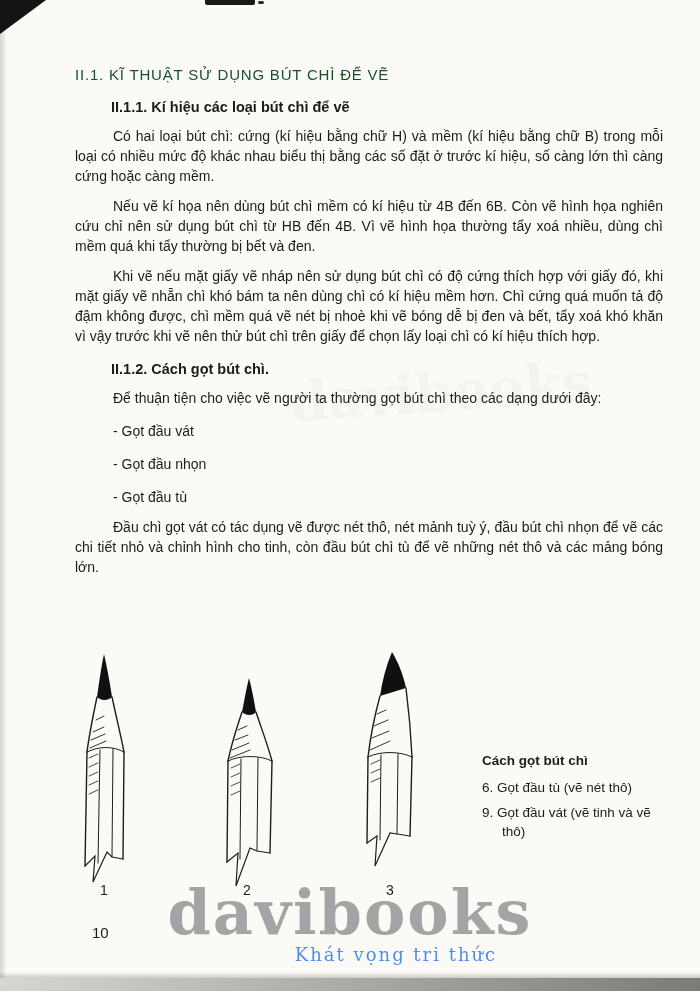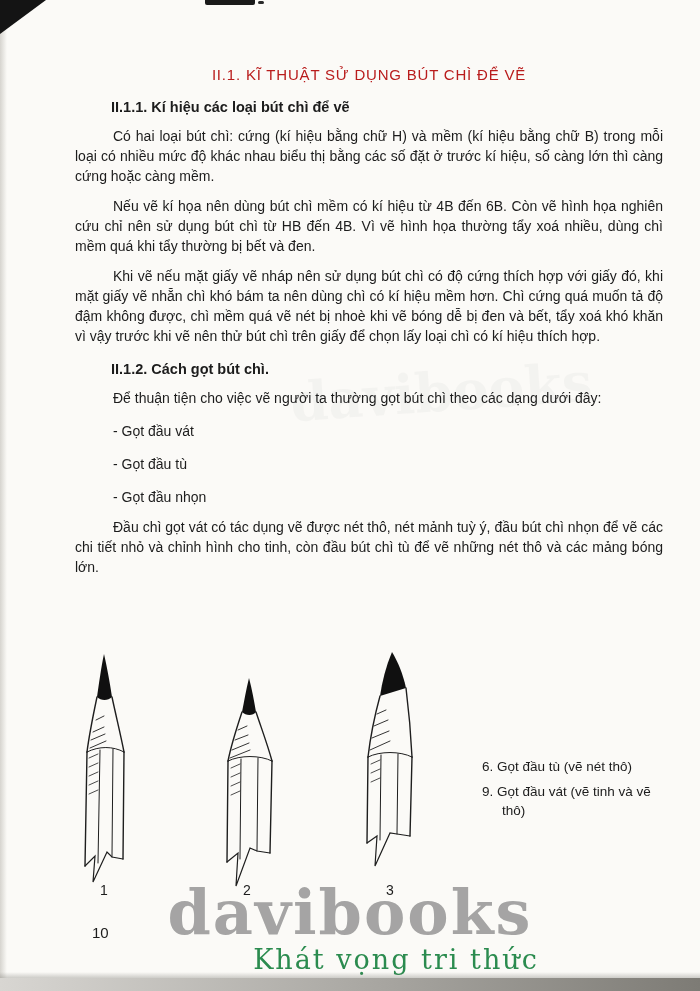--- a/index.html
+++ b/index.html
@@ -19,21 +19,21 @@
     clip-path:polygon(0 0,100% 0,0 100%);}
   .top-mark{position:absolute;left:205px;top:0;width:50px;height:5px;background:#1a1a1a;border-radius:0 0 2px 2px;}
   .top-dot{position:absolute;left:258px;top:1px;width:6px;height:3px;background:#2a2a2a;border-radius:2px;}
   .bottom-edge{position:absolute;left:0;bottom:0;width:100%;height:13px;
     background:linear-gradient(90deg,#d8d6d2 0%,#a7a5a0 55%,#7d7b75 100%);}
   .bottom-shadow{position:absolute;left:0;bottom:13px;width:100%;height:6px;
     background:linear-gradient(to top,rgba(120,118,112,.35),rgba(120,118,112,0));}
 
   
   .content{position:absolute;left:75px;top:66px;width:588px;}
-  .h-main{font-size:15px;font-weight:400;letter-spacing:.8px;margin:0 0 16px 0;color:#b91c1c;text-align:center;}
+  .h-main{font-size:15px;font-weight:400;letter-spacing:.8px;margin:0 0 16px 0;color:#14532d;}
   .h-sub{font-size:14.5px;font-weight:700;margin:15px 0 11px 0;padding-left:36px;}
   .body{font-size:14px;line-height:20px;text-align:justify;text-indent:38px;margin:10px 0 0 0;}
   .dash-item{font-size:14px;line-height:20px;margin:13px 0 0 38px;}
 
   
   .figure-svg{position:absolute;left:60px;top:640px;}
   .fig-num{position:absolute;font-size:14px;color:#1c1c1c;}
   .fig-num.n1{left:100px;top:882px;}
   .fig-num.n2{left:243px;top:882px;}
   .fig-num.n3{left:386px;top:882px;}
@@ -45,21 +45,21 @@
   .page-number{position:absolute;left:92px;top:924px;font-size:15px;}
 
   
   .wm-ghost{position:absolute;left:290px;top:360px;font-family:"DejaVu Serif", serif;
     font-size:54px;font-weight:700;color:#8a8a8a;opacity:.06;transform:rotate(-4deg);
     pointer-events:none;white-space:nowrap;}
   .wm-brand{position:absolute;left:350px;top:882px;transform:translateX(-50%);
     font-family:"DejaVu Serif", serif;font-size:62px;font-weight:700;color:#8d8d8d;
     opacity:.78;letter-spacing:2px;line-height:1;white-space:nowrap;}
   .wm-slogan{position:absolute;left:396px;top:944px;transform:translateX(-50%);
-    font-family:"DejaVu Serif", serif;font-size:27px;color:#15803d;opacity:.9;
+    font-family:"DejaVu Serif", serif;font-size:18px;color:#3b82f6;opacity:.9;
     letter-spacing:2px;white-space:nowrap;}
 </style>
 </head>
 <body>
 
 <div class="page">
 
   <div class="edge-left"></div>
   <div class="corner-black"></div>
   <div class="top-mark"></div>
@@ -71,22 +71,22 @@
     <h1 class="h-main">II.1. KĨ THUẬT SỬ DỤNG BÚT CHÌ ĐỂ VẼ</h1>
 
     <h2 class="h-sub">II.1.1. Kí hiệu các loại bút chì để vẽ</h2>
     <p class="body">Có hai loại bút chì: cứng (kí hiệu bằng chữ H) và mềm (kí hiệu bằng chữ B) trong mỗi loại có nhiều mức độ khác nhau biểu thị bằng các số đặt ở trước kí hiệu, số càng lớn thì càng cứng hoặc càng mềm.</p>
     <p class="body">Nếu vẽ kí họa nên dùng bút chì mềm có kí hiệu từ 4B đến 6B. Còn vẽ hình họa nghiên cứu chỉ nên sử dụng bút chì từ HB đến 4B. Vì vẽ hình họa thường tẩy xoá nhiều, dùng chì mềm quá khi tẩy thường bị bết và đen.</p>
     <p class="body">Khi vẽ nếu mặt giấy vẽ nháp nên sử dụng bút chì có độ cứng thích hợp với giấy đó, khi mặt giấy vẽ nhẵn chì khó bám ta nên dùng chì có kí hiệu mềm hơn. Chì cứng quá muốn tả độ đậm không được, chì mềm quá vẽ nét bị nhoè khi vẽ bóng dễ bị đen và bết, tẩy xoá khó khăn vì vậy trước khi vẽ nên thử bút chì trên giấy để chọn lấy loại chì có kí hiệu thích hợp.</p>
 
     <h2 class="h-sub">II.1.2. Cách gọt bút chì.</h2>
     <p class="body">Để thuận tiện cho việc vẽ người ta thường gọt bút chì theo các dạng dưới đây:</p>
     <p class="dash-item">- Gọt đầu vát</p>
+    <p class="dash-item">- Gọt đầu nhọn</p>
     <p class="dash-item">- Gọt đầu tù</p>
-    <p class="dash-item">- Gọt đầu nhọn</p>
     <p class="body">Đầu chì gọt vát có tác dụng vẽ được nét thô, nét mảnh tuỳ ý, đầu bút chì nhọn để vẽ các chi tiết nhỏ và chỉnh hình cho tinh, còn đầu bút chì tù để vẽ những nét thô và các mảng bóng lớn.</p>
   </div>
 
   <svg class="figure-svg" width="410" height="265" viewBox="0 0 410 265">
     <g stroke="#1e1e1e" fill="none" stroke-width="1.4" stroke-linecap="round">
       <path d="M44,14 C41,28 39,44 37,57 C41,61 48,61 52,57 C50,43 47,27 44,14 Z" fill="#101010" stroke="none"></path>
       <path d="M37,57 C33,76 29,96 27,112"></path>
       <path d="M52,57 C56,76 61,96 64,112"></path>
       <path d="M27,112 C39,106 53,106 64,112" stroke-width="1"></path>
       <path d="M27,112 L25,226"></path>
@@ -141,20 +141,21 @@
       <path d="M311,133 L320,129" stroke-width="0.8"></path>
       <path d="M311,142 L320,138" stroke-width="0.8"></path>
     </g>
   </svg>
 
   <div class="fig-num n1">1</div>
   <div class="fig-num n2">2</div>
   <div class="fig-num n3">3</div>
 
   <div class="caption">
+    <div class="caption-title">Cách gọt bút chì</div>
     <div class="cap-item">6. Gọt đầu tù (vẽ nét thô)</div>
     <div class="cap-item">9. Gọt đầu vát (vẽ tinh và vẽ thô)</div>
   </div>
 
   <div class="page-number">10</div>
 
   <div class="wm-brand">davibooks</div>
   <div class="wm-slogan">Khát vọng tri thức</div>
 
   <div class="bottom-shadow"></div>

